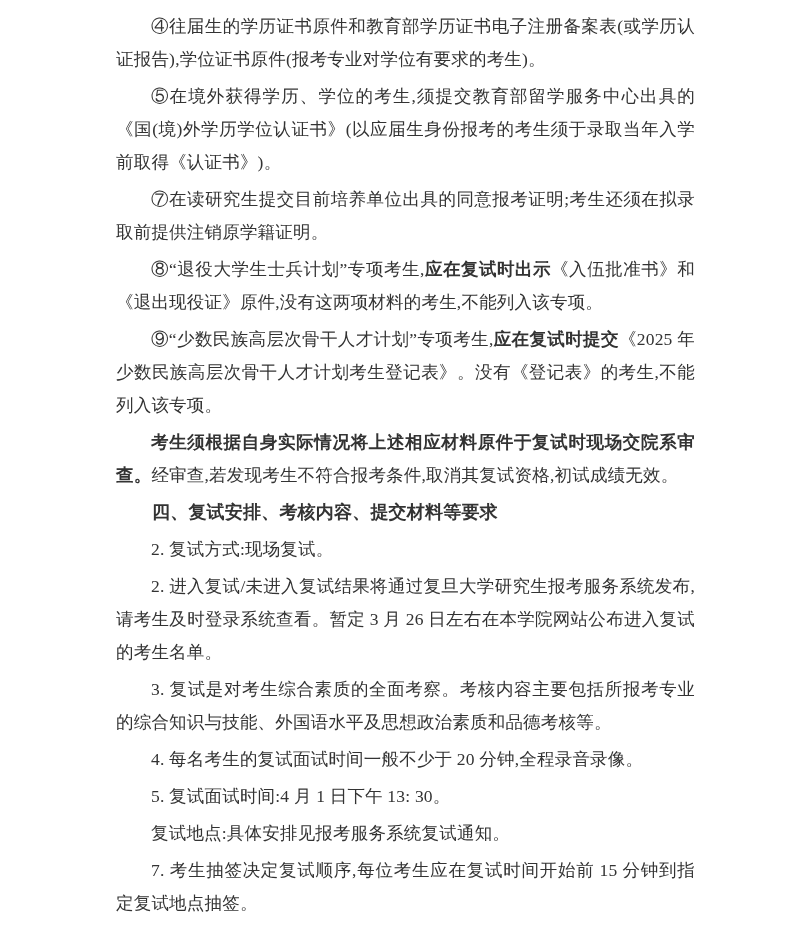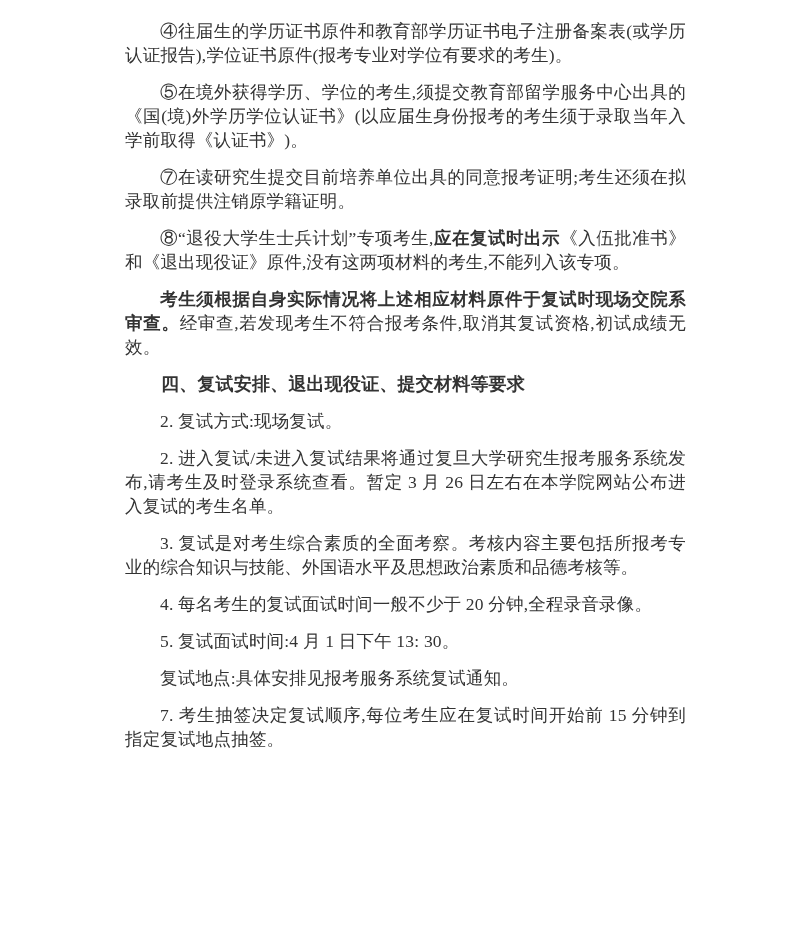--- a/index.html
+++ b/index.html
@@ -12,23 +12,23 @@
     width: 799px;
     height: 951px;
     box-sizing: border-box;
     background: #ffffff;
     color: #333333;
     padding: 6px 100px 10px 112px;
     overflow: hidden;
     font-family: "Liberation Serif", "DejaVu Serif", serif;
   }
   .doc-body p {
-    margin: 13px;
+    margin: 4px;
     font-size: 17.5px;
-    line-height: 24px;
+    line-height: 33px;
     text-align: justify;
     text-indent: 2em;
     letter-spacing: 0.2px;
   }
   .doc-body p.section-heading {
     font-family: "Liberation Sans", "DejaVu Sans", sans-serif;
     font-weight: bold;
     font-size: 18px;
     text-align: left;
   }
@@ -49,24 +49,25 @@
 
     <p>④往届生的学历证书原件和教育部学历证书电子注册备案表(或学历认证报告),学位证书原件(报考专业对学位有要求的考生)。</p>
 
     <p>⑤在境外获得学历、学位的考生,须提交教育部留学服务中心出具的《国(境)外学历学位认证书》(以应届生身份报考的考生须于录取当年入学前取得《认证书》)。</p>
 
 
     <p>⑦在读研究生提交目前培养单位出具的同意报考证明;考生还须在拟录取前提供注销原学籍证明。</p>
 
     <p><span>⑧“退役大学生士兵计划”专项考生,</span><span class="emph-bold-underline">应在复试时出示</span><span>《入伍批准书》和《退出现役证》原件,没有这两项材料的考生,不能列入该专项。</span></p>
 
+    <p><span>⑨“少数民族高层次骨干人才计划”专项考生,</span><span class="emph-bold-underline">应在复试时提交</span><span>《2025 年少数民族高层次骨干人才计划考生登记表》。没有《登记表》的考生,不能列入该专项。</span></p>
 
     <p><span class="notice-bold">考生须根据自身实际情况将上述相应材料原件于复试时现场交院系审查。</span><span>经审查,若发现考生不符合报考条件,取消其复试资格,初试成绩无效。</span></p>
 
-    <p class="section-heading">四、复试安排、退出现役证、提交材料等要求</p>
+    <p class="section-heading">四、复试安排、考核内容、提交材料等要求</p>
 
     <p>2. 复试方式:现场复试。</p>
 
     <p>2. 进入复试/未进入复试结果将通过复旦大学研究生报考服务系统发布,请考生及时登录系统查看。暂定 3 月 26 日左右在本学院网站公布进入复试的考生名单。</p>
 
     <p>3. 复试是对考生综合素质的全面考察。考核内容主要包括所报考专业的综合知识与技能、外国语水平及思想政治素质和品德考核等。</p>
 
     <p>4. 每名考生的复试面试时间一般不少于 20 分钟,全程录音录像。</p>
 
     <p>5. 复试面试时间:4 月 1 日下午 13: 30。</p>

